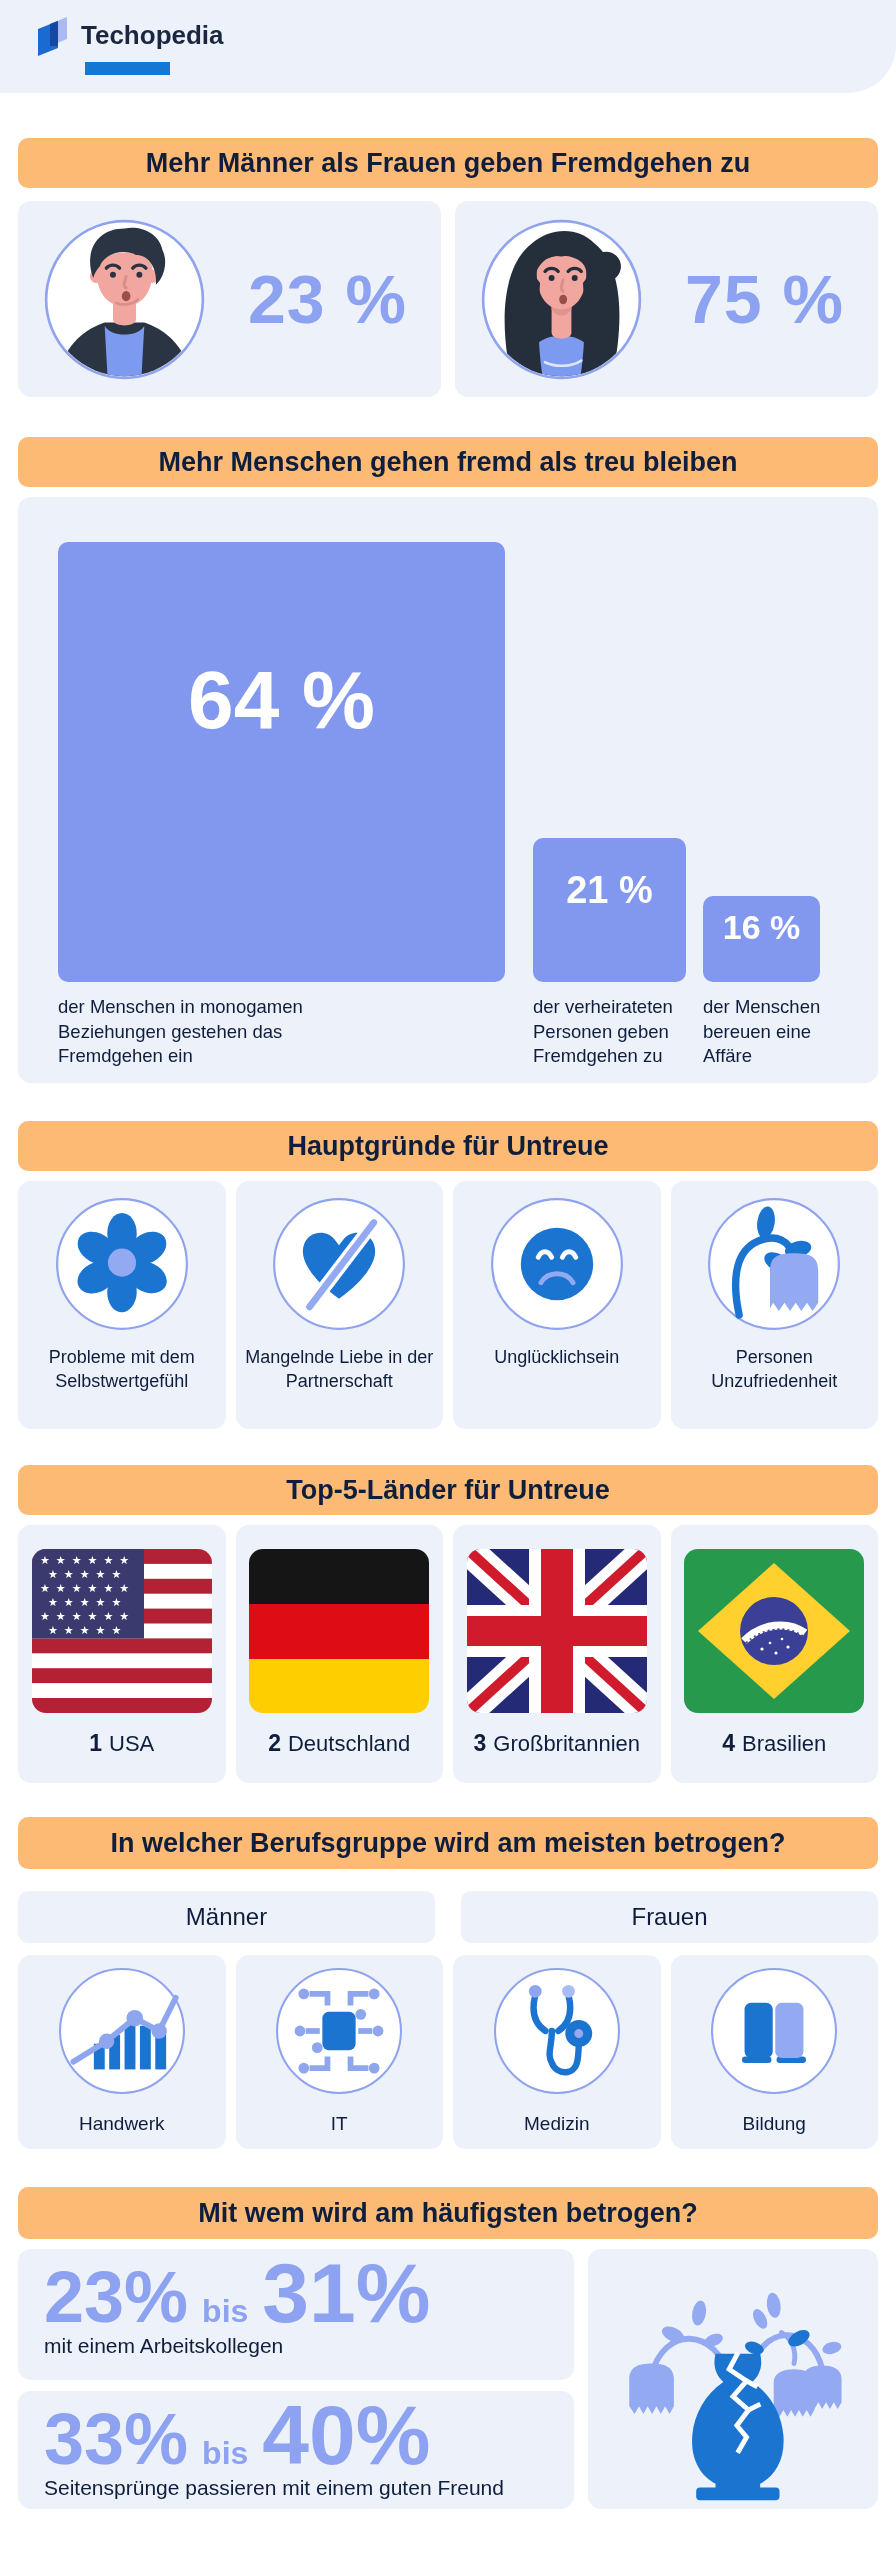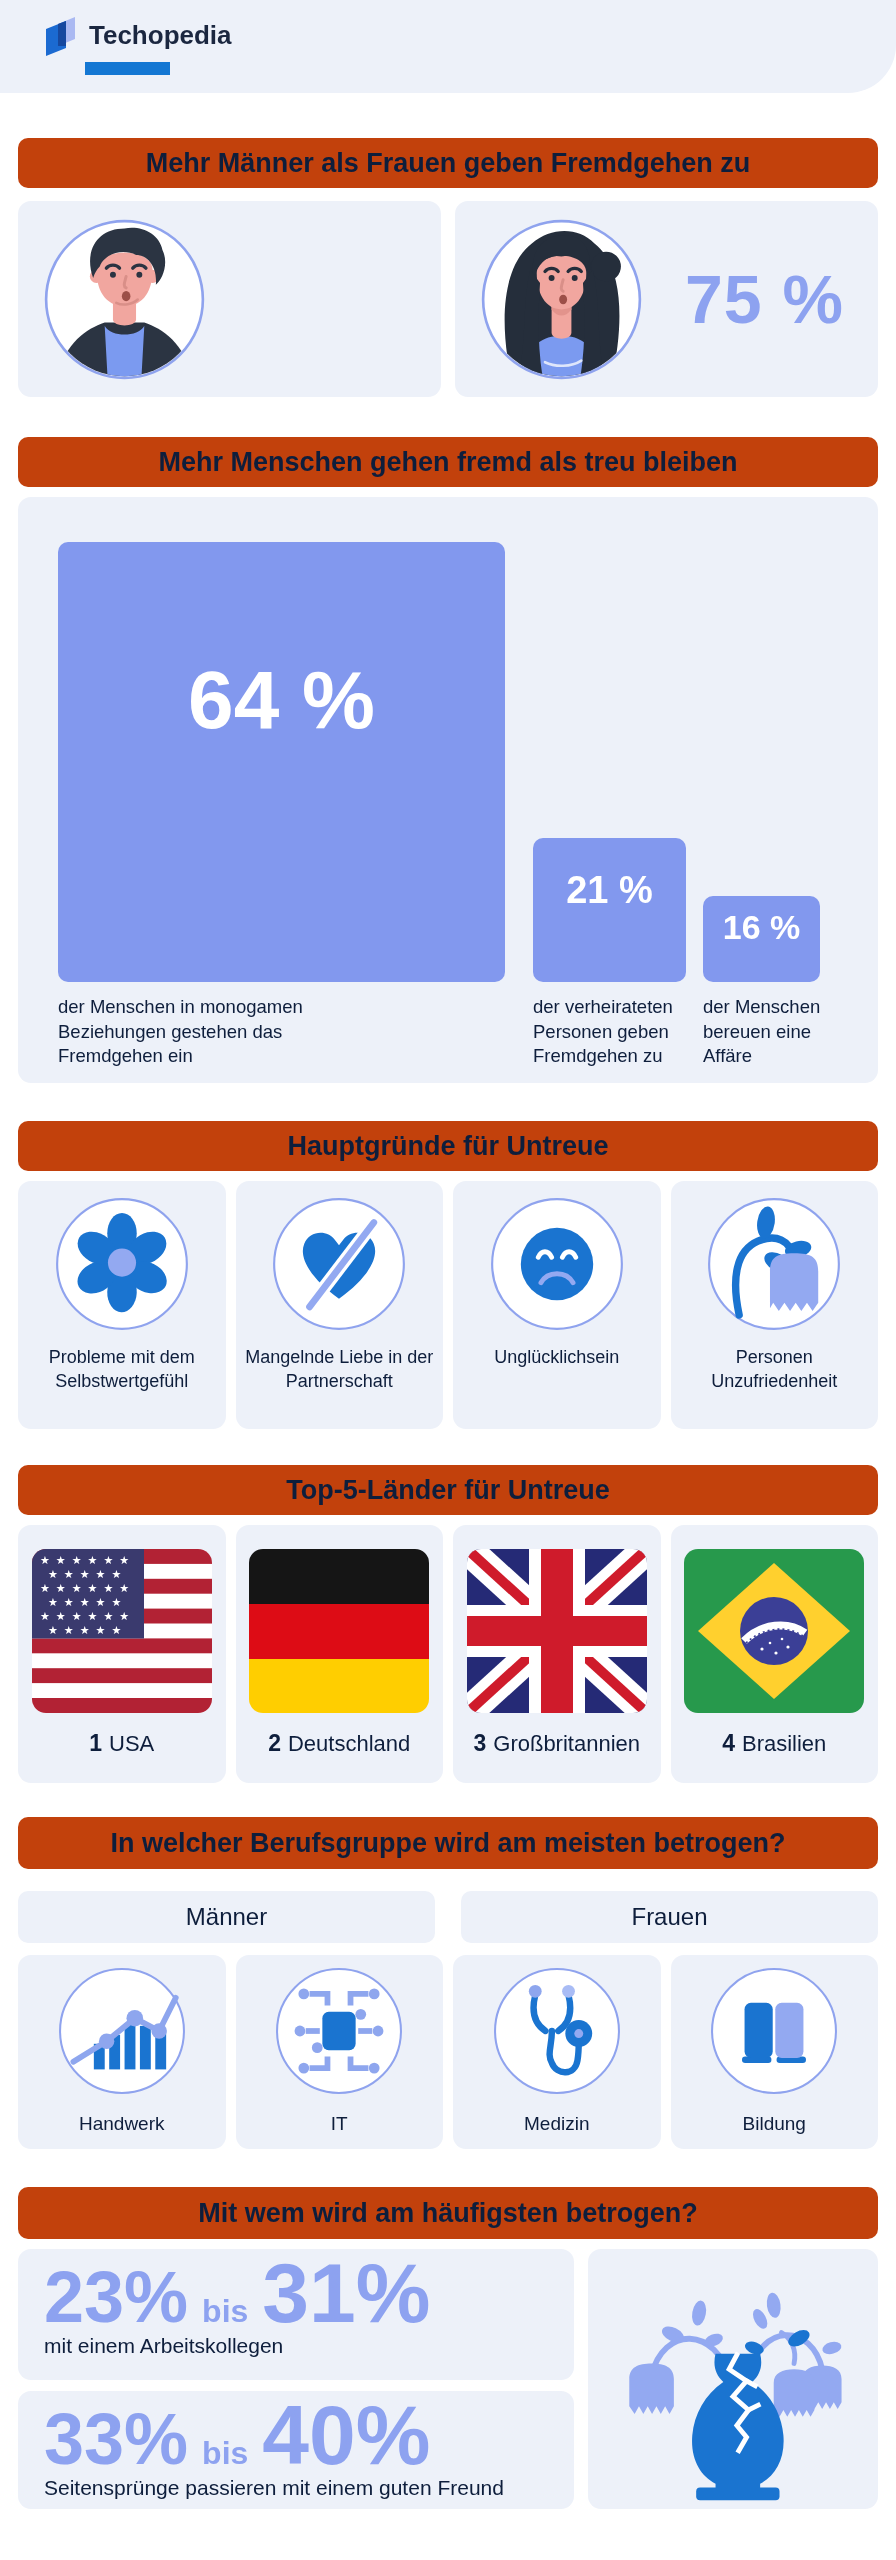--- a/index.html
+++ b/index.html
@@ -1,27 +1,27 @@
 <!DOCTYPE html>
 <html><head>
 <meta charset="utf-8">
 <style>
   * { box-sizing: border-box; margin: 0; padding: 0; }
   html,body { width:896px; background:#ffffff; font-family:"Liberation Sans", sans-serif; }
   body { height:2560px; overflow:hidden; position:relative; }
 
   
   .topbar { height:93px; background:#edf1f9; border-radius:0 0 48px 0; position:relative; }
-  .logo { position:absolute; left:44px; top:17px; display:flex; align-items:flex-start; gap:11px; }
+  .logo { position:absolute; left:36px; top:17px; display:flex; align-items:flex-start; gap:11px; }
   .logo-text { font-size:26px; font-weight:700; color:#1b2740; line-height:1.4; }
   .logo-bar { position:absolute; left:85px; top:62px; width:85px; height:13px; background:#1477d3; }
 
   .content { margin:0 18px; width:860px; }
 
-  .title-card { background:#c2410c; border-radius:10px; height:50px; display:flex; align-items:center;
+  .title-card { background:#fdba74; border-radius:10px; height:50px; display:flex; align-items:center;
                 justify-content:center; font-size:27px; font-weight:700; color:#0e1e3c; }
   .t-wide { height:52px; }
 
   
   .sec1-title { margin-top:45px; margin-bottom:13px; }
   .duo { display:flex; gap:14px; margin-bottom:40px; }
   .duo-card { flex:1; height:196px; background:#edf1f9; border-radius:13px; display:flex;
               align-items:center; padding:0 34px 0 24px; justify-content:space-between; }
   .avatar { width:165px; height:165px; }
   .big-pct { font-size:68px; font-weight:700; color:#8da2f0; letter-spacing:1px; }
@@ -124,20 +124,21 @@
           <path d="M31 37 C25 20 34 7 50 7 C60 5 71 10 73 20 C77 28 73 38 69 41 C70 30 64 23 57 23 C49 19 38 22 35 30 C33 32 32 34 31 37 Z" fill="#2b3442"></path>
           <path d="M39 31 C41 28.5 45 28.5 47 31" stroke="#2b3442" stroke-width="2" fill="none" stroke-linecap="round"></path>
           <path d="M55 31 C57 28.5 61 28.5 63 31" stroke="#2b3442" stroke-width="2" fill="none" stroke-linecap="round"></path>
           <circle cx="43" cy="35" r="1.8" fill="#2b3442"></circle>
             <circle cx="59" cy="35" r="1.8" fill="#2b3442"></circle>
           <path d="M51 36 C50 40 49 42 51 43" stroke="#d98f88" stroke-width="1.8" fill="none" stroke-linecap="round"></path>
           <ellipse cx="51" cy="48" rx="2.6" ry="3.1" fill="#9c4f48"></ellipse>
           <path d="M45 52 C49 54 55 53 58 50" stroke="#d98f88" stroke-width="1.5" fill="none" stroke-linecap="round"></path>
         </g>
       </svg>
+      <span class="big-pct">23 %</span>
     </div>
 
     <div class="duo-card">
       <svg class="avatar" viewBox="0 0 100 100">
         <defs>
             <clipPath id="cf">
               <circle cx="50" cy="50" r="46.5"></circle>
             </clipPath>
           </defs>
         <circle cx="50" cy="50" r="47.5" fill="#ffffff" stroke="#8fa3ee" stroke-width="1.6"></circle>

